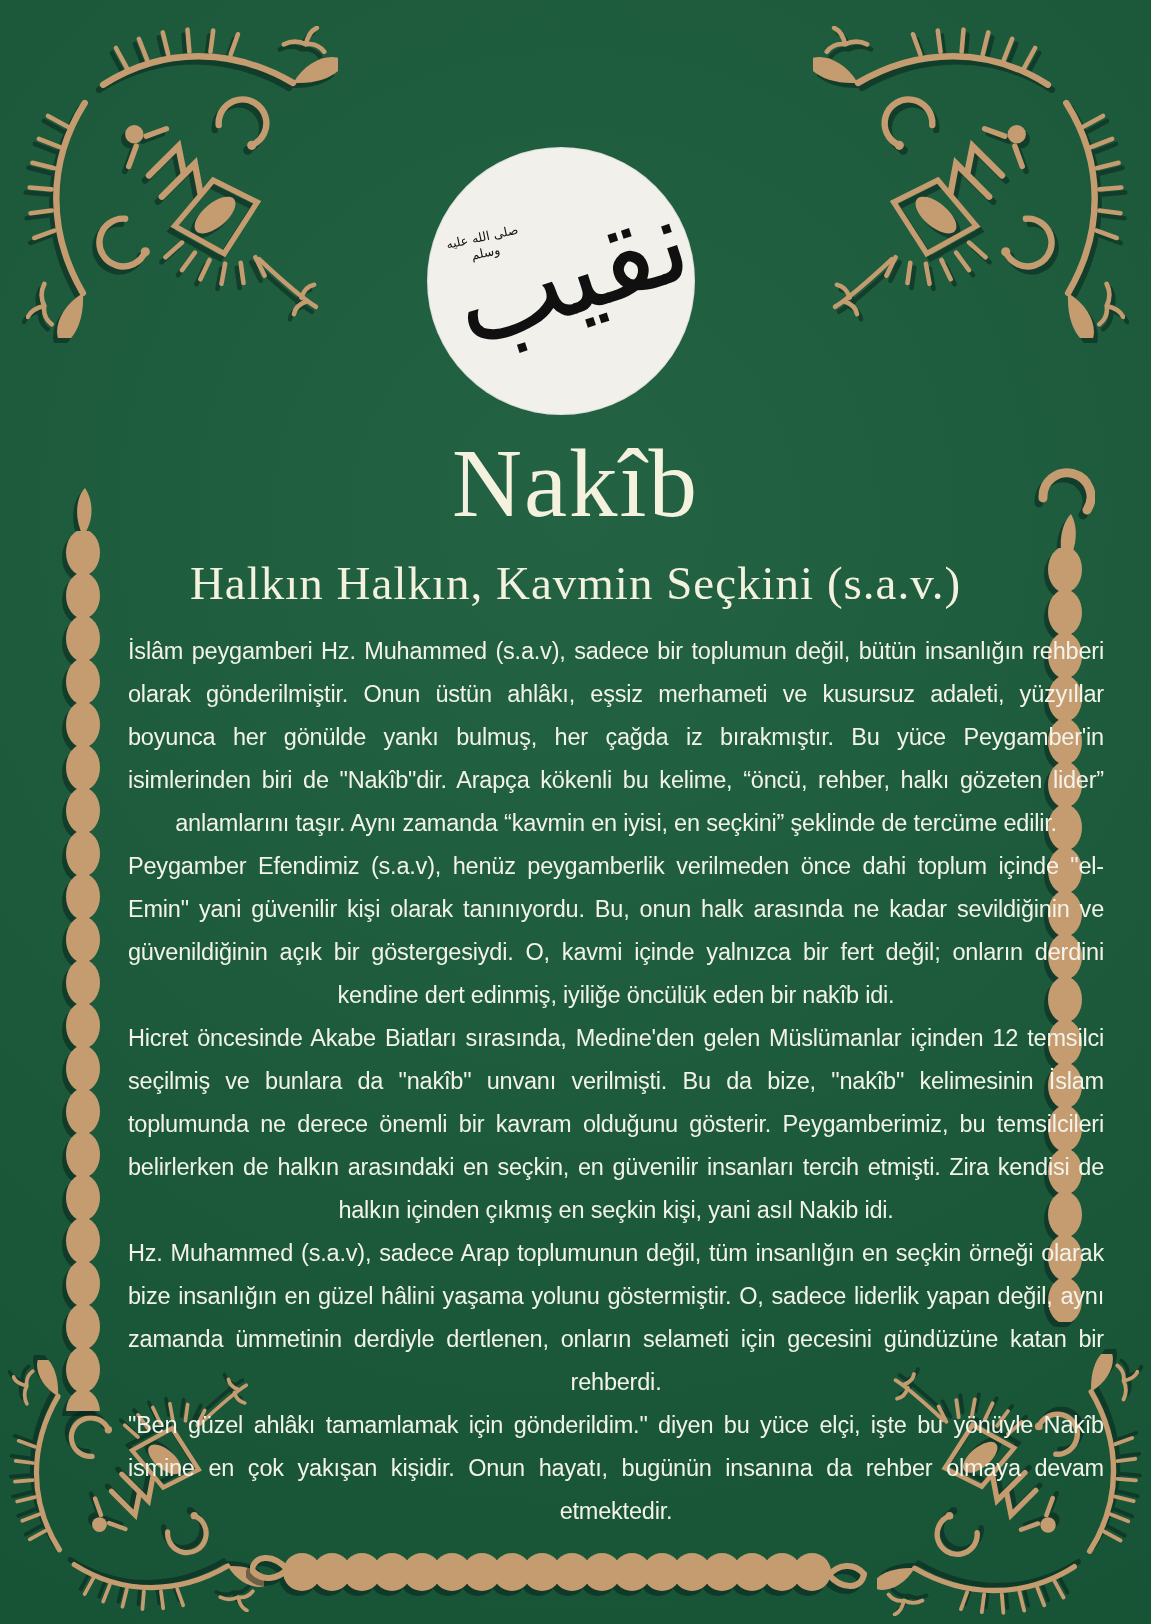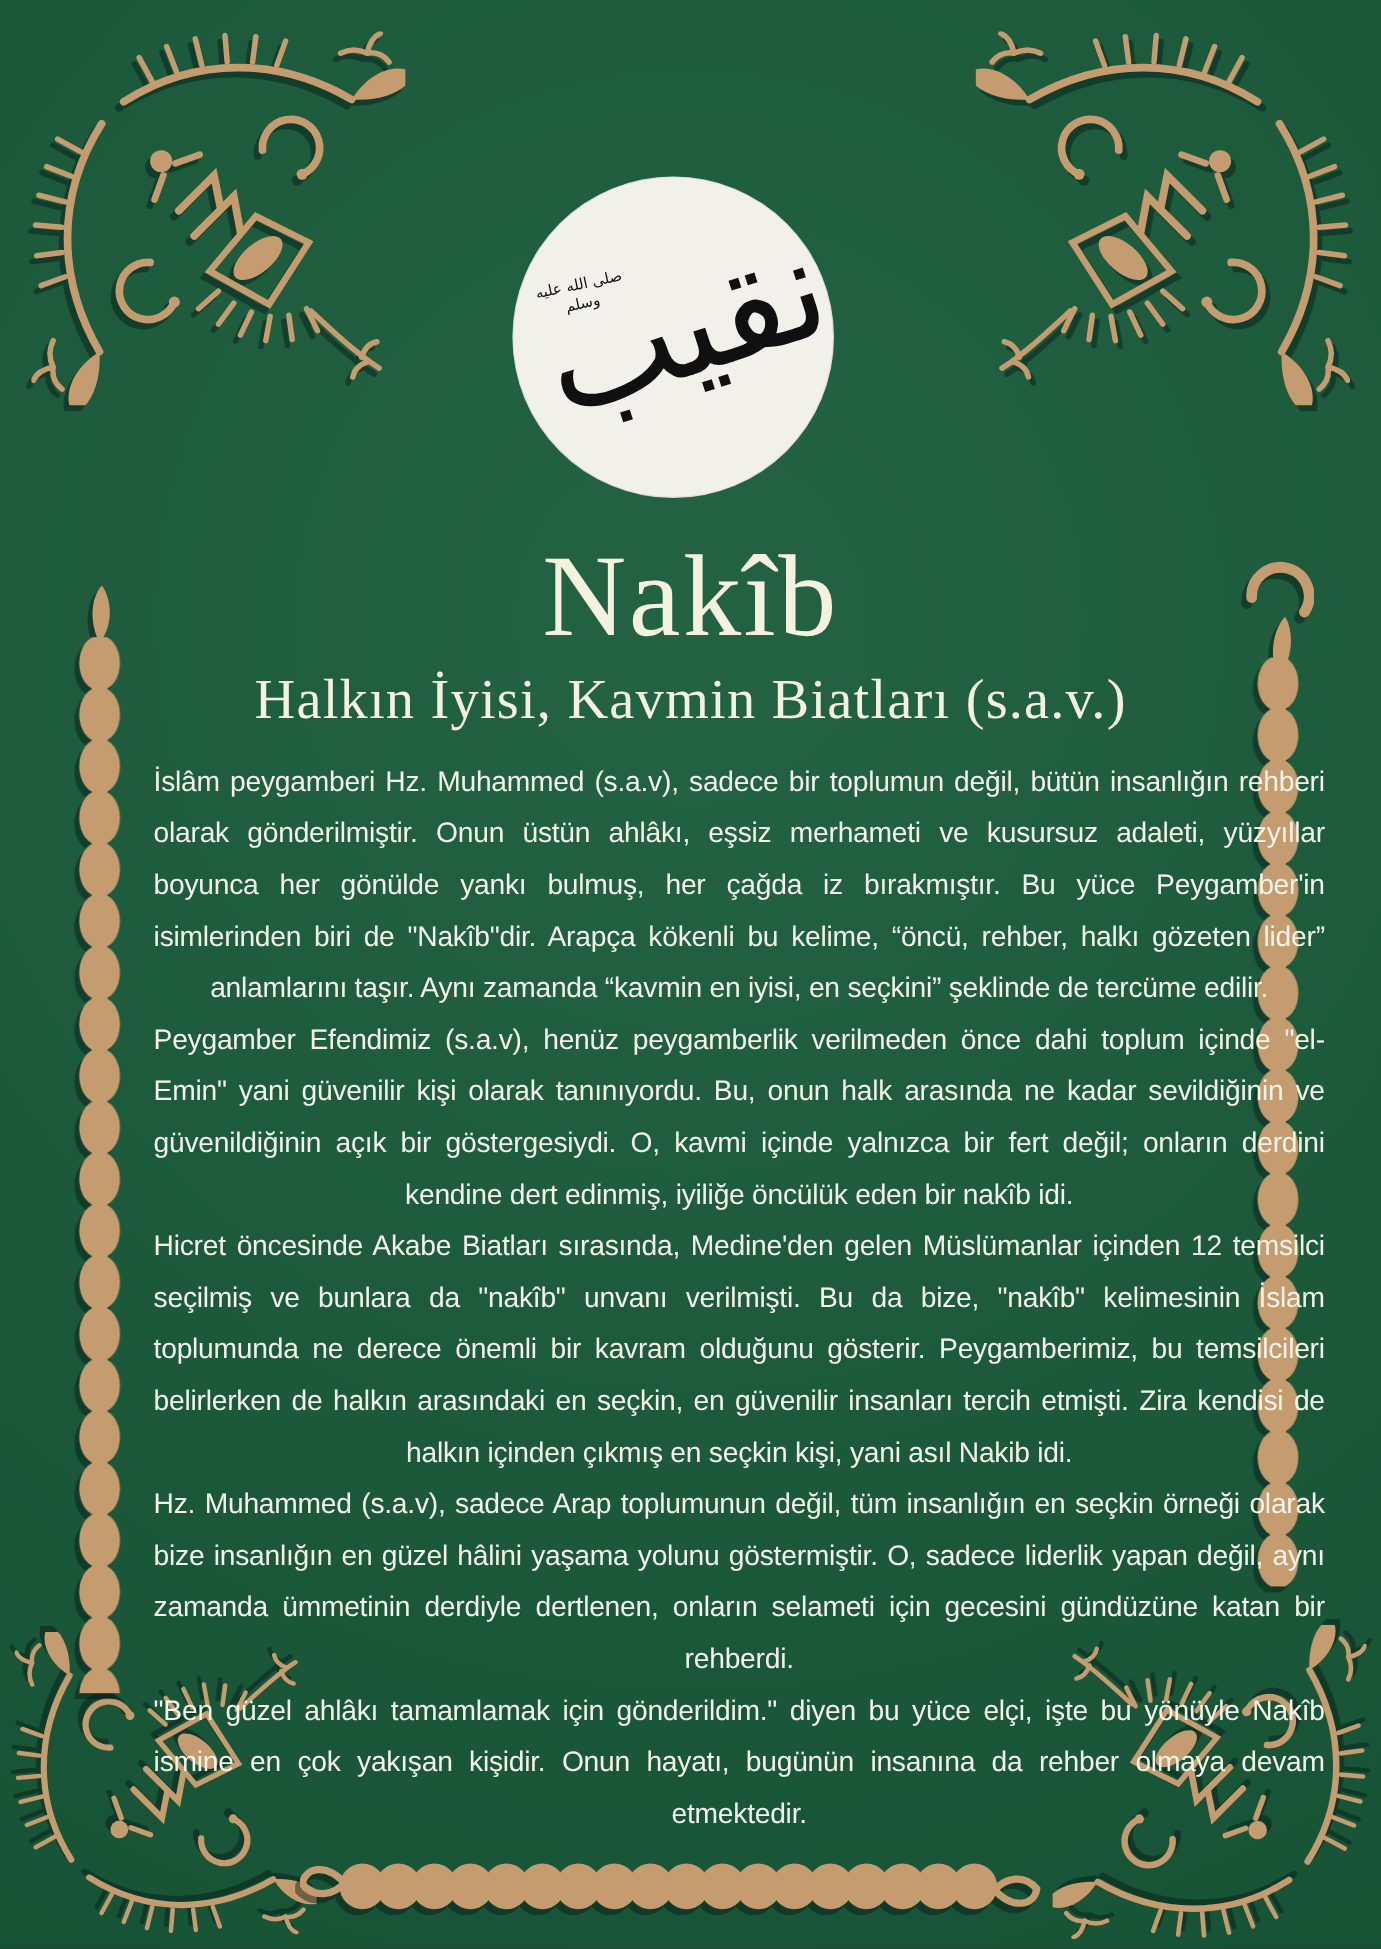--- a/index.html
+++ b/index.html
@@ -119,22 +119,22 @@
         <circle cx="562" cy="32" r="19"></circle>
     </g>
     <path d="M578 34 c16 18 34 14 36 0 c-10 -12 -26 -10 -36 2" stroke="currentColor" stroke-width="6" fill="none" stroke-linecap="round"></path>
   </svg>
 
   <div class="emblem">
     <div class="calligraphy">نقيب</div>
     <div class="seal">صلى الله عليه وسلم</div>
   </div>
 
-  <h1 class="title" style="margin:16px">Nakîb</h1>
-  <h2 class="subtitle" style="margin:0">Halkın İyisi, Kavmin Biatları (s.a.v.)</h2>
+  <h1 class="title" style="margin:3px">Nakîb</h1>
+  <h2 class="subtitle" style="margin:0">Halkın Halkın, Kavmin Seçkini (s.a.v.)</h2>
 
   <article class="body-text">
     <p>İslâm peygamberi Hz. Muhammed (s.a.v), sadece bir toplumun değil, bütün insanlığın rehberi olarak gönderilmiştir. Onun üstün ahlâkı, eşsiz merhameti ve kusursuz adaleti, yüzyıllar boyunca her gönülde yankı bulmuş, her çağda iz bırakmıştır. Bu yüce Peygamber'in isimlerinden biri de "Nakîb"dir. Arapça kökenli bu kelime, “öncü, rehber, halkı gözeten lider” anlamlarını taşır. Aynı zamanda “kavmin en iyisi, en seçkini” şeklinde de tercüme edilir.</p>
     <p>Peygamber Efendimiz (s.a.v), henüz peygamberlik verilmeden önce dahi toplum içinde "el-Emin" yani güvenilir kişi olarak tanınıyordu. Bu, onun halk arasında ne kadar sevildiğinin ve güvenildiğinin açık bir göstergesiydi. O, kavmi içinde yalnızca bir fert değil; onların derdini kendine dert edinmiş, iyiliğe öncülük eden bir nakîb idi.</p>
     <p>Hicret öncesinde Akabe Biatları sırasında, Medine'den gelen Müslümanlar içinden 12 temsilci seçilmiş ve bunlara da "nakîb" unvanı verilmişti. Bu da bize, "nakîb" kelimesinin İslam toplumunda ne derece önemli bir kavram olduğunu gösterir. Peygamberimiz, bu temsilcileri belirlerken de halkın arasındaki en seçkin, en güvenilir insanları tercih etmişti. Zira kendisi de halkın içinden çıkmış en seçkin kişi, yani asıl Nakib idi.</p>
     <p>Hz. Muhammed (s.a.v), sadece Arap toplumunun değil, tüm insanlığın en seçkin örneği olarak bize insanlığın en güzel hâlini yaşama yolunu göstermiştir. O, sadece liderlik yapan değil, aynı zamanda ümmetinin derdiyle dertlenen, onların selameti için gecesini gündüzüne katan bir rehberdi.</p>
     <p>"Ben güzel ahlâkı tamamlamak için gönderildim." diyen bu yüce elçi, işte bu yönüyle Nakîb ismine en çok yakışan kişidir. Onun hayatı, bugünün insanına da rehber olmaya devam etmektedir.</p>
   </article>
 
 </div>

